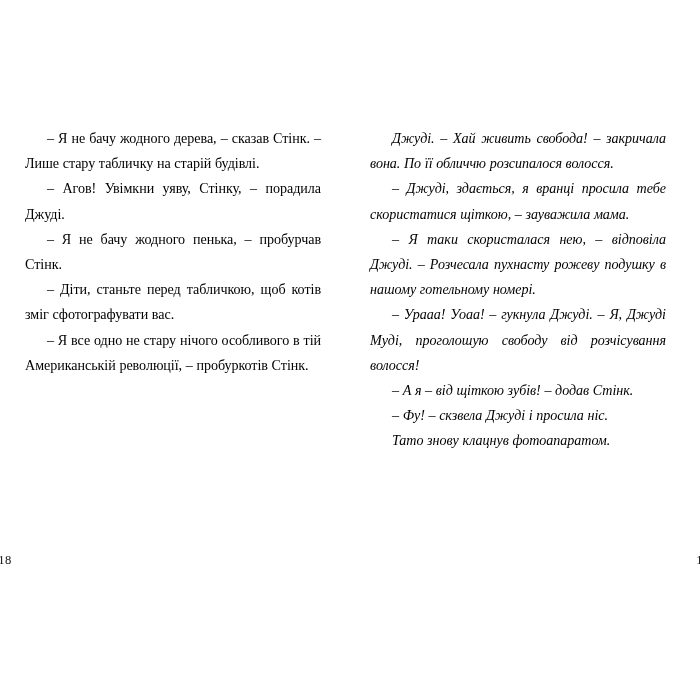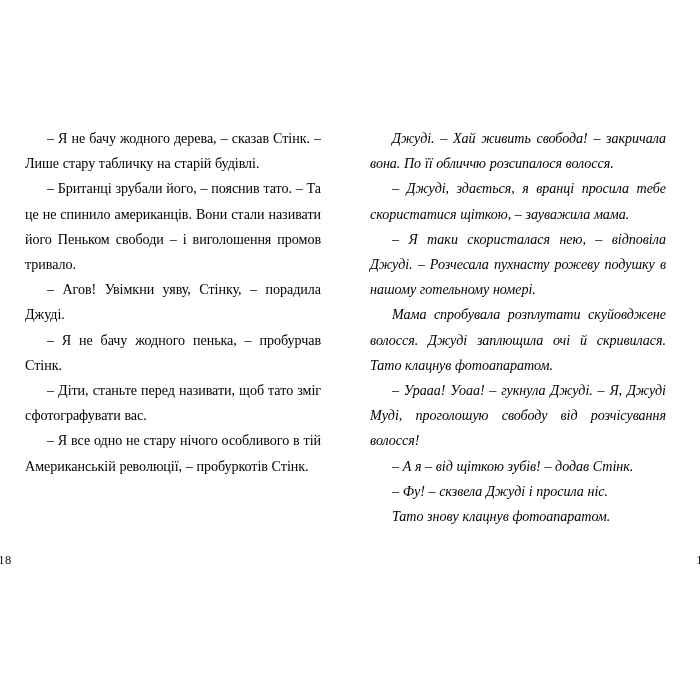--- a/index.html
+++ b/index.html
@@ -76,37 +76,35 @@
   }
 </style>
 </head>
 <body>
 
 <div id="book-spread">
 
   <div class="page page-left">
     <div class="text-column scan-blur">
       <p class="para">– Я не бачу жодного дерева, – сказав Стінк. – Лише стару табличку на старій будівлі.</p>
-      <p class="para">– Британці зрубали його, – пояснив тато. – Та це не спинило американців. Вони стали називати його Пеньком свободи – і виголошення промов три­вало.</p>
       <p class="para">– Агов! Увімкни уяву, Стінку, – пора­дила Джуді.</p>
       <p class="para">– Я не бачу жодного пенька, – пробур­чав Стінк.</p>
-      <p class="para">– Діти, станьте перед називати, щоб тато зміг сфотографувати вас.</p>
+      <p class="para">– Діти, станьте перед табличкою, щоб котів зміг сфотографувати вас.</p>
       <p class="para">– Я все одно не стару нічого особливого в тій Американській революції, – пробур­котів Стінк.</p>
     </div>
     <div class="page-number">
       <span class="pn-inner scan-blur">18</span>
     </div>
   </div>
 
   <div class="page page-right">
     <div class="text-column scan-blur">
       <p class="para">Джуді. – Хай живить свобода! – закричала вона. По її обличчю розсипалося волосся.</p>
       <p class="para">– Джуді, здається, я вранці просила тебе скористатися щіткою, – зауважила мама.</p>
       <p class="para">– Я таки скористалася нею, – відпові­ла Джуді. – Розчесала пухнасту рожеву подушку в нашому готельному номері.</p>
-      <p class="para">Мама спробувала розплутати скуйовд­жене волосся. Джуді заплющила очі й скри­вилася. Тато клацнув фотоапаратом.</p>
       <p class="para">– Урааа! Уоаа! – гукнула Джуді. – Я, Джуді Муді, проголошую свободу від роз­чісування волосся!</p>
       <p class="para">– А я – від щіткою зубів! – додав Стінк.</p>
       <p class="para">– Фу! – скзвела Джуді і просила ніс.</p>
       <p class="para">Тато знову клацнув фотоапаратом.</p>
     </div>
     <div class="page-number">
       <span class="pn-inner scan-blur">19</span>
     </div>
   </div>
 

